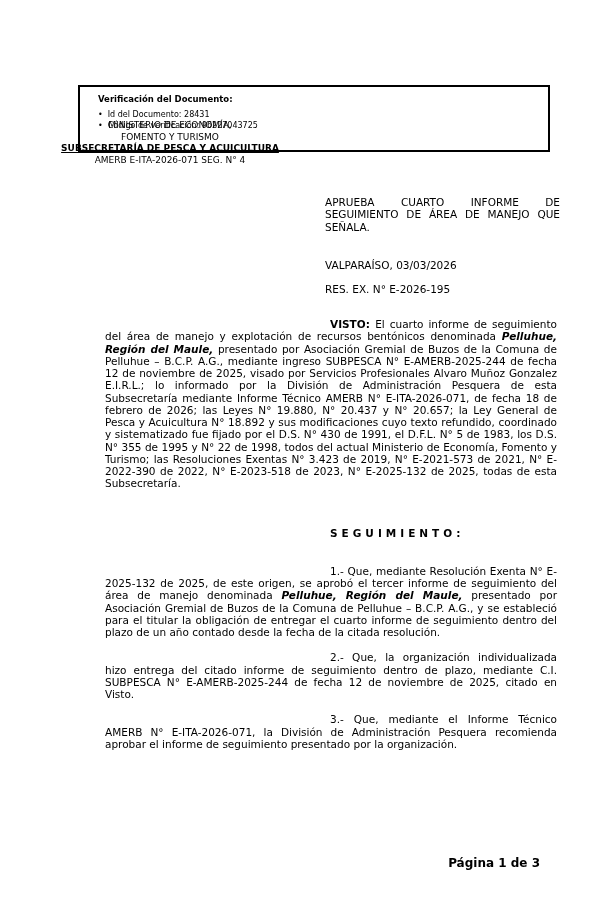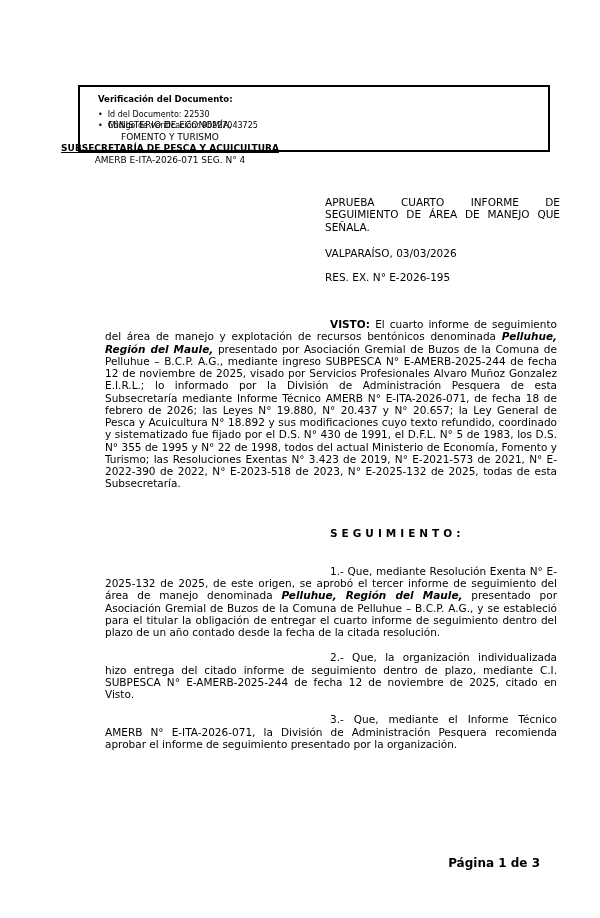--- a/index.html
+++ b/index.html
@@ -40,21 +40,21 @@
   }
   .lh-org { font-weight: bold; text-decoration: underline; }
   .title-block {
     position: absolute;
     left: 325px; top: 196px;
     width: 235px;
     font-size: 10.5px;
     line-height: 12.3px;
   }
   .subject { text-align: justify; }
-  .place-date { margin-top: 14px; }
+  .place-date { margin-top: 26px; }
   .res-number { margin-top: 12px; }
   .body-text {
     position: absolute;
     left: 105px; top: 318px;
     width: 452px;
     font-size: 10.5px;
     line-height: 12.25px;
     text-align: justify;
   }
   .para { margin: 0; text-indent: 225px; }
@@ -76,21 +76,21 @@
   }
 </style>
 </head>
 <body>
 
 <div class="page">
 
   <div class="verify-box">
     <div class="verify-title">Verificación del Documento:</div>
     <ul class="verify-list">
-        <li>Id del Documento: 22530</li>
+        <li>Id del Documento: 28431</li>
         <li>Código de verificación: 96227043725</li>
       </ul>
   </div>
 
   <div class="letterhead">
     <div>MINISTERIO DE ECONOMÍA,</div>
     <div>FOMENTO Y TURISMO</div>
     <div class="lh-org">SUBSECRETARÍA DE PESCA Y ACUICULTURA</div>
     <div>AMERB E-ITA-2026-071 SEG. N° 4</div>
   </div>

